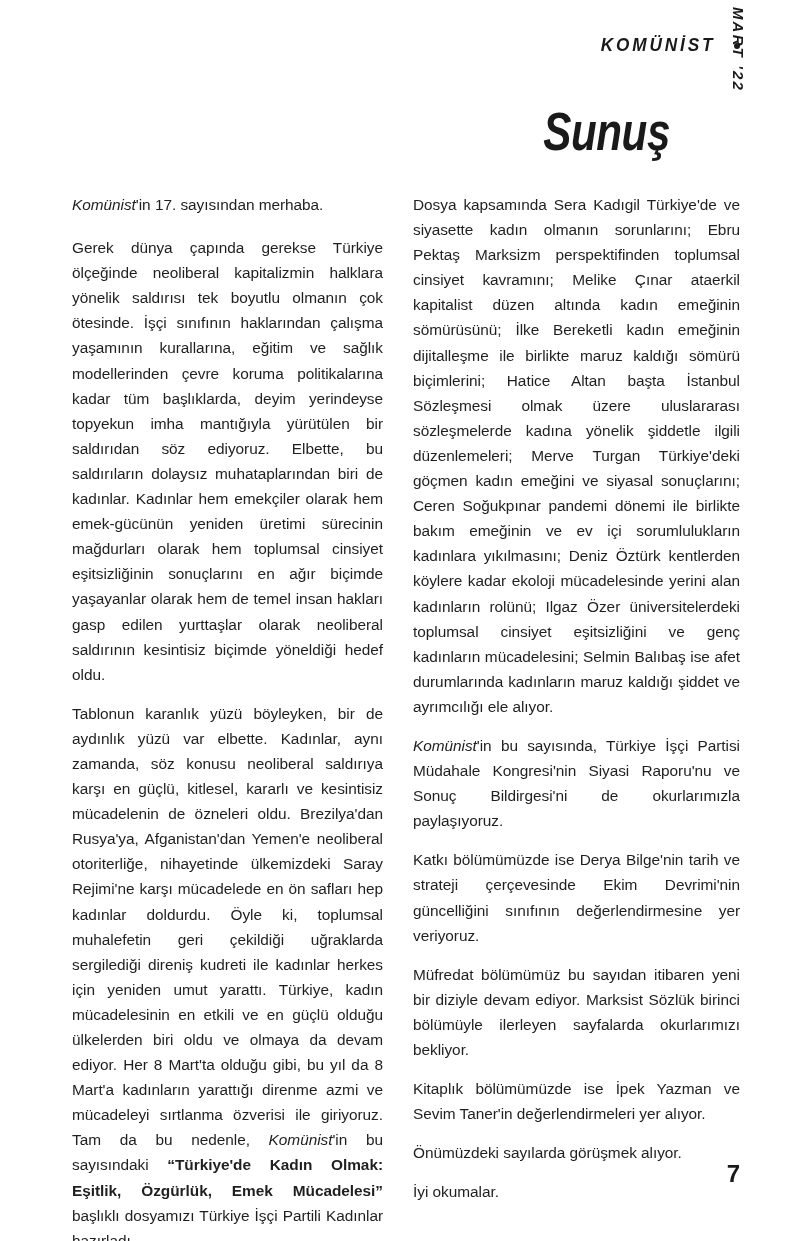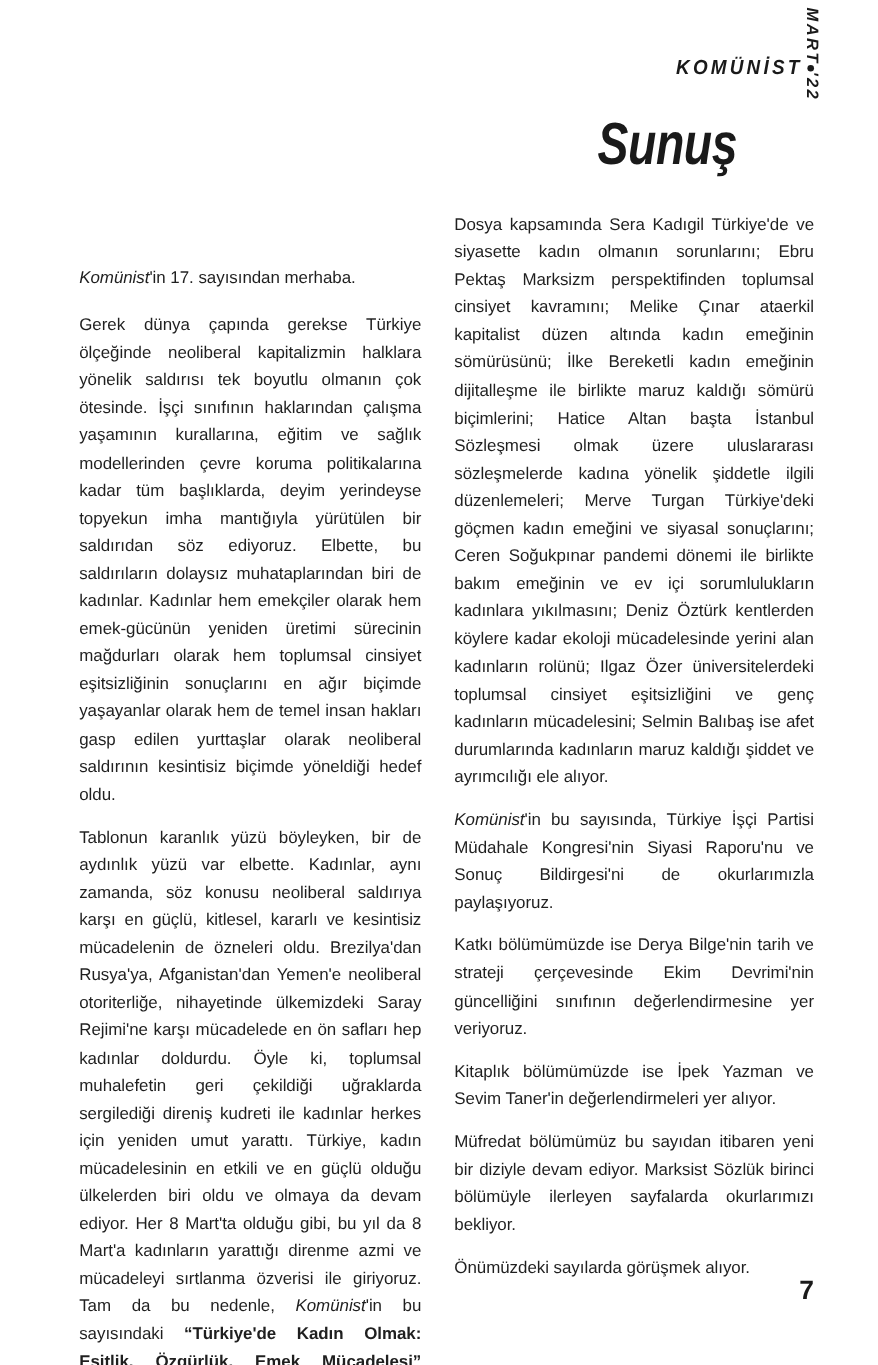--- a/index.html
+++ b/index.html
@@ -14,25 +14,25 @@
     background: #ffffff;
     overflow: hidden;
     font-family: "Liberation Sans", sans-serif;
     color: #1a1a1a;
     box-sizing: border-box;
   }
 
   
   .masthead {
     position: absolute;
-    top: 52px;
+    top: 36px;
     right: 58px;
     display: flex;
     align-items: flex-start;
-    gap: 5px;
+    gap: 19px;
     text-align: center;
   }
   .masthead-brand {
     font-family: "Liberation Sans", sans-serif;
     font-style: italic;
     font-weight: bold;
     font-size: 18.5px;
     letter-spacing: 3.1px;
     color: #1a1a1a;
     transform: scaleX(0.93);
@@ -105,21 +105,21 @@
     font-size: 15.4px;
     line-height: 25.1px;
     text-align: justify;
     text-justify: inter-word;
     hyphens: manual;
     color: #1f1f1f;
     letter-spacing: -0.04px;
   }
   .col p:last-child { margin-bottom: 0; }
 
-  .col p.lead { margin-bottom: 18px; margin-top: 48px; }
+  .col p.lead { margin-bottom: 18px; }
 
   em { font-style: italic; }
   strong { font-weight: bold; }
 
   
   .folio {
     position: absolute;
     right: 58px;
     bottom: 55px;
     font-family: "Liberation Sans", sans-serif;
@@ -146,21 +146,22 @@
   <div class="columns">
     <div class="col col-left">
         <p class="lead"><em>Komünist</em><span>'in 17. sayısından merhaba.</span></p>
         <p><span>Gerek dünya çapında gerekse Türkiye ölçeğinde neoliberal kapitalizmin halklara yönelik saldırısı tek boyutlu olmanın çok ötesinde. İşçi sınıfının haklarından çalışma yaşamının kurallarına, eğitim ve sağlık modellerinden çevre koruma politikalarına kadar tüm başlıklarda, deyim yerindeyse topyekun imha mantığıyla yürütülen bir saldırıdan söz ediyoruz. Elbette, bu saldırıların dolaysız muhataplarından biri de kadınlar. Kadınlar hem emekçiler olarak hem emek-gücünün yeniden üretimi sürecinin mağdurları olarak hem toplumsal cinsiyet eşitsizliğinin sonuçlarını en ağır biçimde yaşayanlar olarak hem de temel insan hakları gasp edilen yurttaşlar olarak neoliberal saldırının kesintisiz biçimde yöneldiği hedef oldu.</span></p>
         <p><span>Tablonun karanlık yüzü böyleyken, bir de aydınlık yüzü var elbette. Kadınlar, aynı zamanda, söz konusu neoliberal saldırıya karşı en güçlü, kitlesel, kararlı ve kesintisiz mücadelenin de özneleri oldu. Brezilya'dan Rusya'ya, Afganistan'dan Yemen'e neoliberal otoriterliğe, nihayetinde ülkemizdeki Saray Rejimi'ne karşı mücadelede en ön safları hep kadınlar doldurdu. Öyle ki, toplumsal muhalefetin geri çekildiği uğraklarda sergilediği direniş kudreti ile kadınlar herkes için yeniden umut yarattı. Türkiye, kadın mücadelesinin en etkili ve en güçlü olduğu ülkelerden biri oldu ve olmaya da devam ediyor. Her 8 Mart'ta olduğu gibi, bu yıl da 8 Mart'a kadınların yarattığı direnme azmi ve mücadeleyi sırtlanma özverisi ile giriyoruz. Tam da bu nedenle, </span><em>Komünist</em><span>'in bu sayısındaki </span><strong>“Türkiye'de Kadın Olmak: Eşitlik, Özgürlük, Emek Mücadelesi”</strong><span> başlıklı dosyamızı Türkiye İşçi Partili Kadınlar hazırladı.</span></p>
       </div>
     <div class="col col-right">
         <p><span>Dosya kapsamında Sera Kadıgil Türkiye'de ve siyasette kadın olmanın sorunlarını; Ebru Pektaş Marksizm perspektifinden toplumsal cinsiyet kavramını; Melike Çınar ataerkil kapitalist düzen altında kadın emeğinin sömürüsünü; İlke Bereketli kadın emeğinin dijitalleşme ile birlikte maruz kaldığı sömürü biçimlerini; Hatice Altan başta İstanbul Sözleşmesi olmak üzere uluslararası sözleşmelerde kadına yönelik şiddetle ilgili düzenlemeleri; Merve Turgan Türkiye'deki göçmen kadın emeğini ve siyasal sonuçlarını; Ceren Soğukpınar pandemi dönemi ile birlikte bakım emeğinin ve ev içi sorumlulukların kadınlara yıkılmasını; Deniz Öztürk kentlerden köylere kadar ekoloji mücadelesinde yerini alan kadınların rolünü; Ilgaz Özer üniversitelerdeki toplumsal cinsiyet eşitsizliğini ve genç kadınların mücadelesini; Selmin Balıbaş ise afet durumlarında kadınların maruz kaldığı şiddet ve ayrımcılığı ele alıyor.</span></p>
         <p><em>Komünist</em><span>'in bu sayısında, Türkiye İşçi Partisi Müdahale Kongresi'nin Siyasi Raporu'nu ve Sonuç Bildirgesi'ni de okurlarımızla paylaşıyoruz.</span></p>
         <p><span>Katkı bölümümüzde ise Derya Bilge'nin tarih ve strateji çerçevesinde Ekim Devrimi'nin güncelliğini sınıfının değerlendirmesine yer veriyoruz.</span></p>
+        <p><span>Müfredat bölümümüz bu sayıdan itibaren yeni bir diziyle devam ediyor. Marksist Sözlük birinci bölümüyle ilerleyen sayfalarda okurlarımızı bekliyor.</span></p>
         <p><span>Kitaplık bölümümüzde ise İpek Yazman ve Sevim Taner'in değerlendirmeleri yer alıyor.</span></p>
-        <p><span>Müfredat bölümümüz bu sayıdan itibaren yeni bir diziyle devam ediyor. Marksist Sözlük birinci bölümüyle ilerleyen sayfalarda okurlarımızı bekliyor.</span></p>
         <p><span>Önümüzdeki sayılarda görüşmek alıyor.</span></p>
+        <p><span>İyi okumalar.</span></p>
       </div>
   </div>
 
   <div class="folio">7</div>
 
 </div>
 
 </body></html>

